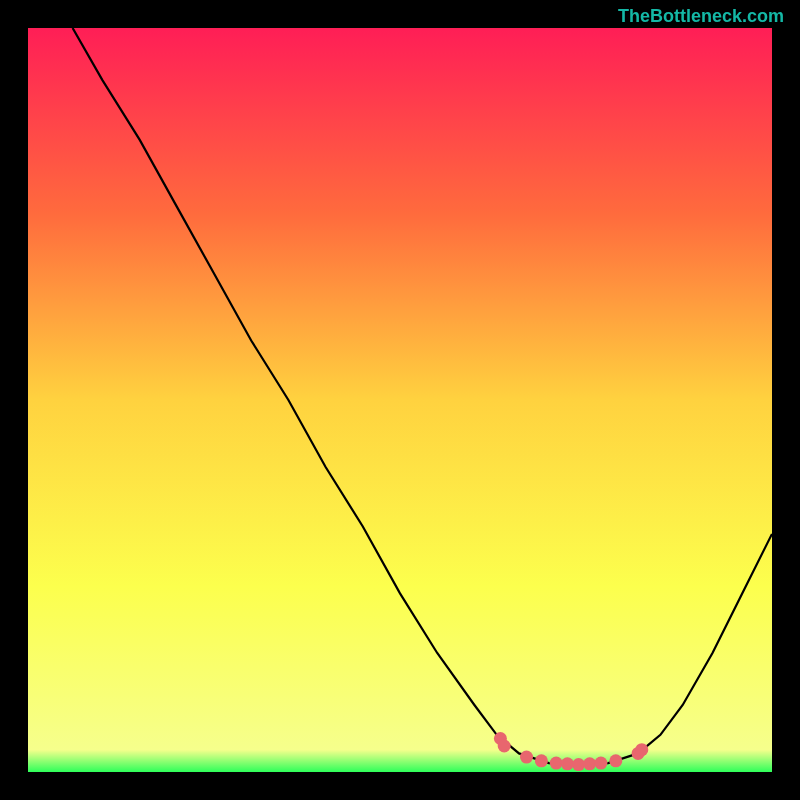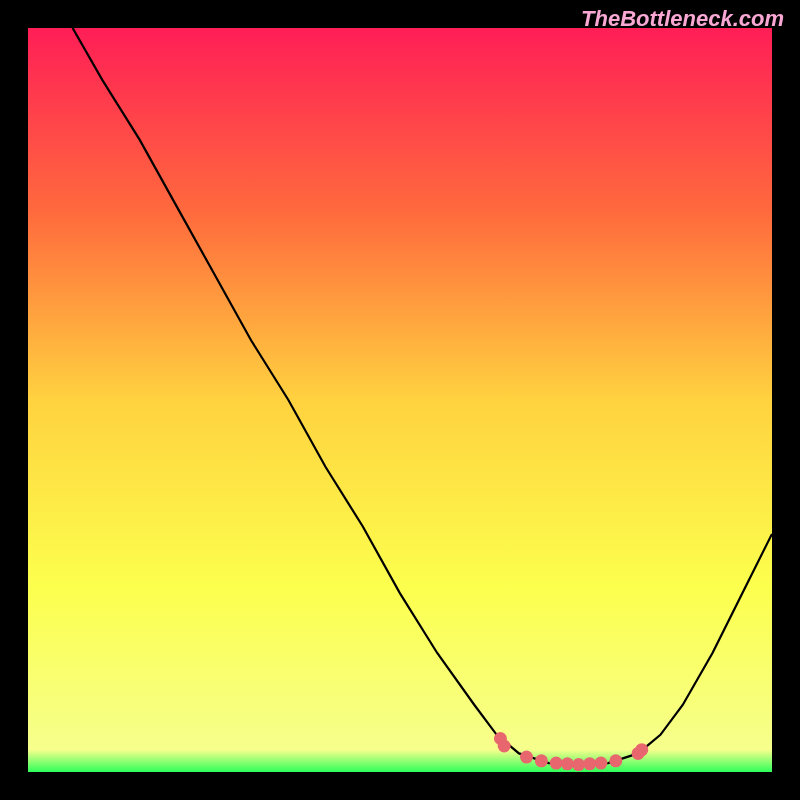--- a/index.html
+++ b/index.html
@@ -1,17 +1,17 @@
 <!DOCTYPE html>
 <html><head>
 <meta charset="utf-8">
 <style>
   * { margin: 0; padding: 0; box-sizing: border-box; }
   body { width: 800px; height: 800px; background: #000; font-family: Arial, sans-serif; position: relative; }
-  .attribution { position: absolute; top: 6px; right: 16px; color: #f9a8d4; font-size: 22px; font-weight: bold; z-index: 10; font-style: italic; }
+  .attribution { position: absolute; top: 6px; right: 16px; color: #14b8a6; font-size: 18px; font-weight: bold; z-index: 10; }
   .plot-area { position: absolute; top: 28px; left: 28px; width: 744px; height: 744px; }
   .gradient { position: absolute; width: 100%; height: 100%; }
   .curve { position: absolute; width: 100%; height: 100%; z-index: 2; }
   .markers { position: absolute; width: 100%; height: 100%; z-index: 3; }
 </style>
 </head>
 <body>
 
 <div class="attribution">TheBottleneck.com</div>
 

